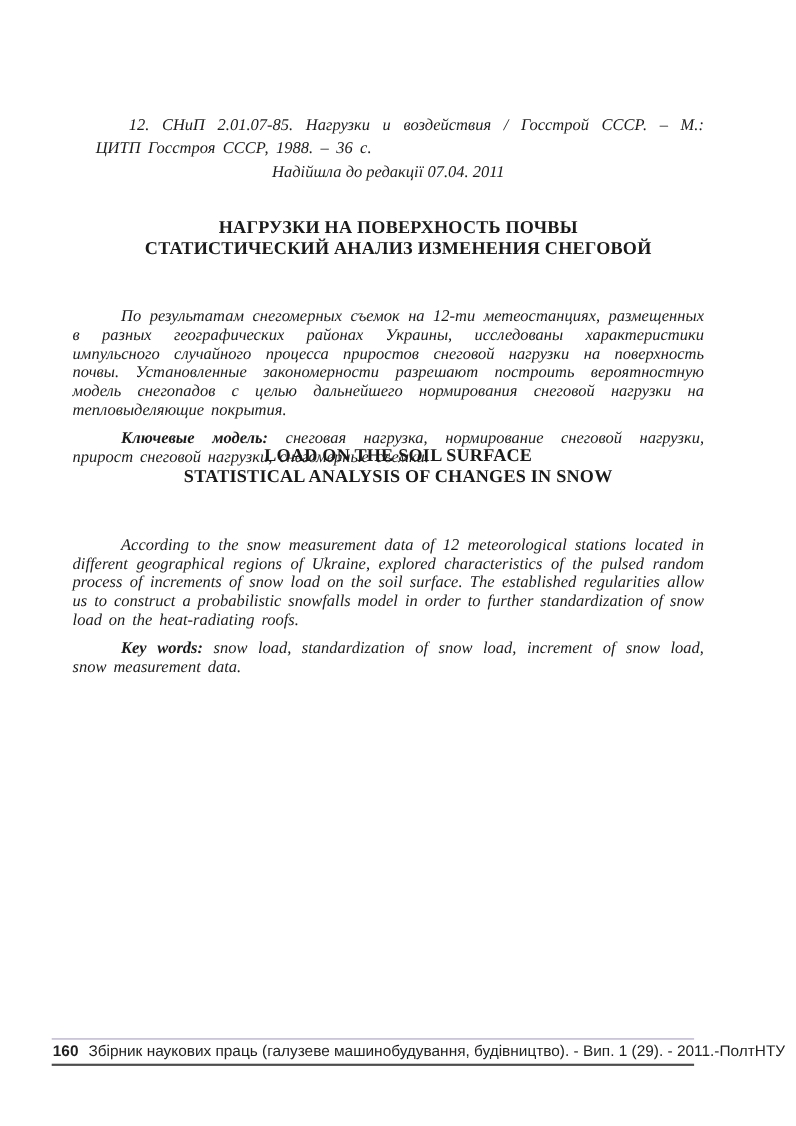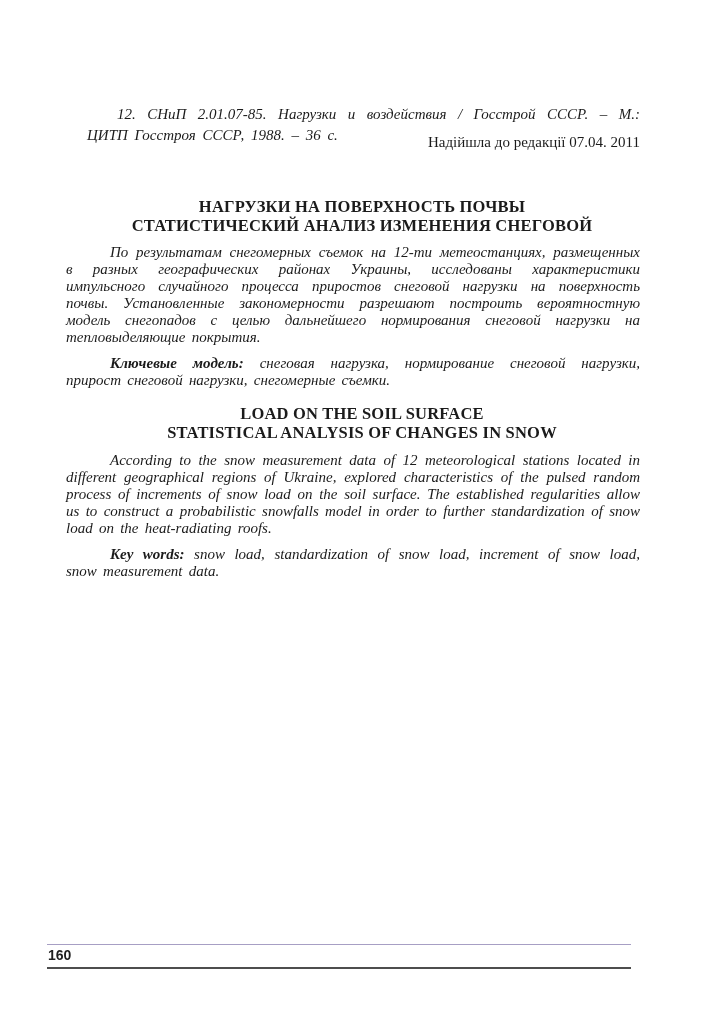--- a/index.html
+++ b/index.html
@@ -24,42 +24,44 @@
     top: 104px; left: 87px; width: 553px;
     font-style: italic;
     font-size: 15px; line-height: 21px;
     text-align: justify;
     text-indent: 30px;
     word-spacing: 3px;
   }
 
   
   .editorial-notes {
-    top: 132px; left: 66px; width: 574px;
+    top: 147px; left: 66px; width: 574px;
+    font-style: italic;
     font-size: 15px; line-height: 20px;
-    text-align: right;
+    text-align: center;
   }
 
   
   .sec-title {
     left: 50px; width: 624px;
     font-weight: bold;
     font-size: 16.5px; line-height: 19px;
     text-align: center;
     letter-spacing: 0.2px;
   }
   .sec-title.ru { top: 197px; }
   .sec-title.en { top: 404px; }
 
   
   .abstract-block {
     left: 66px; width: 574px;
     font-style: italic;
     font-size: 15px; line-height: 17px;
     text-align: justify;
+    margin-top: 36px;
   }
   .abstract-block.ru { top: 244px; }
   .abstract-block.en { top: 452px; }
   .abstract-block p {
     text-indent: 44px;
     word-spacing: 2.5px;
   }
   .abstract-block p.keywords { margin-top: 9px; }
   .kw-label { font-weight: bold; }
 
@@ -113,15 +115,16 @@
   <p class="keywords">
     <span class="kw-label">Key words:</span>
     <span>snow load, standardization of snow load, increment of snow load, snow measurement data.</span>
   </p>
 </div>
 
 <div class="abs footer">
   <div class="footer-rule-top"></div>
   <div class="footer-row">
     <span class="footer-page-num">160</span>
+    <span>Збірник наукових праць (галузеве машинобудування, будівництво). - Вип. 1 (29). - 2011.-ПолтНТУ</span>
   </div>
   <div class="footer-rule-bottom"></div>
 </div>
 
 </body></html>

